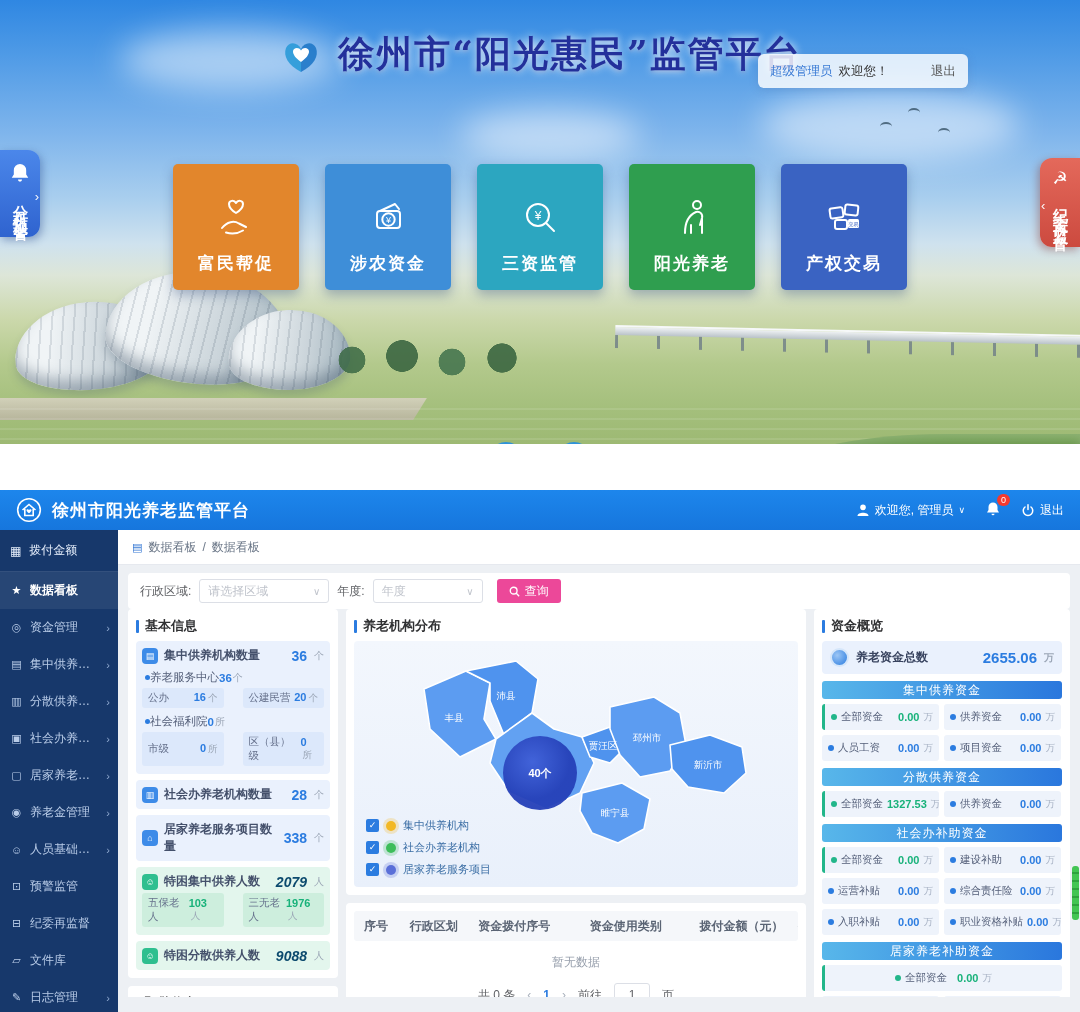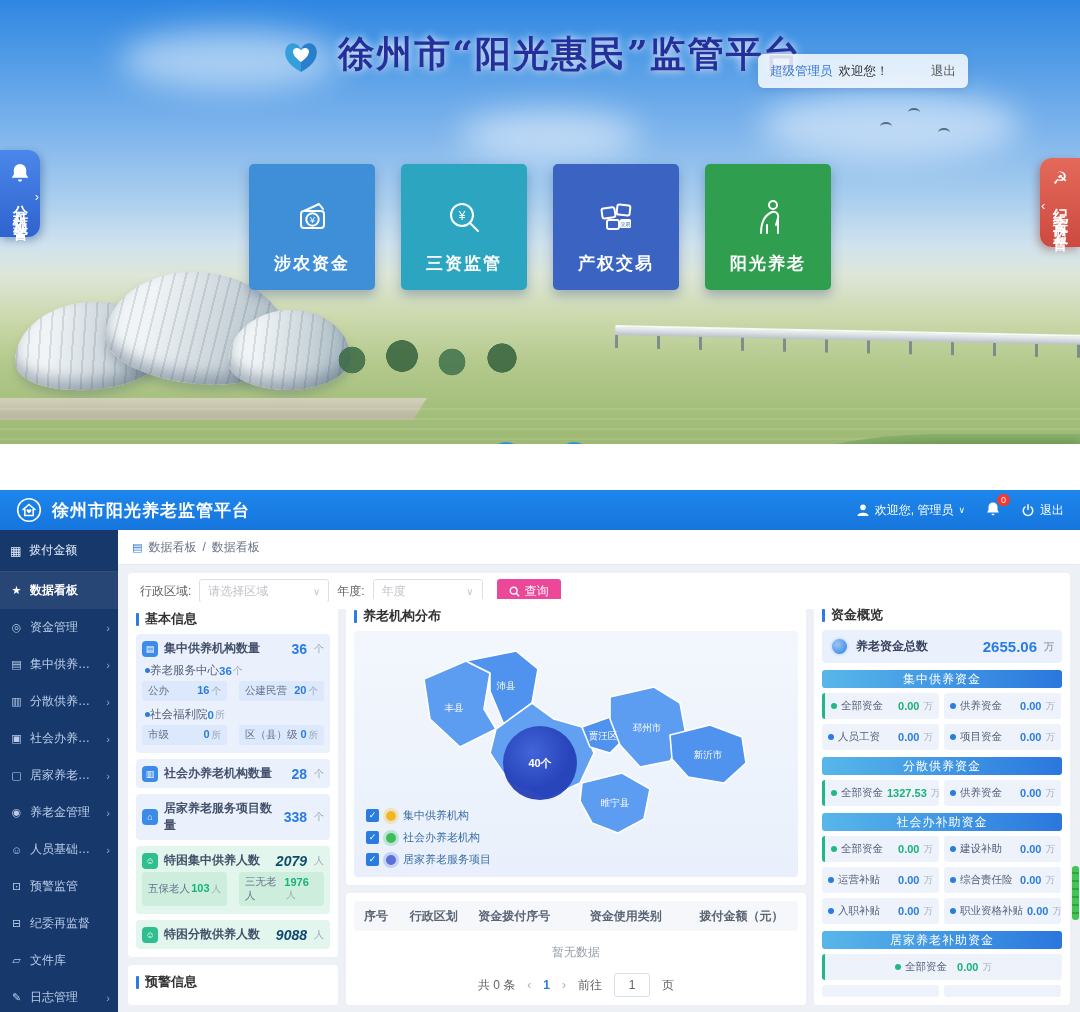--- a/index.html
+++ b/index.html
@@ -92,42 +92,42 @@
   .content{flex:1;padding:8px 10px;overflow:hidden;}
   .filter-card{height:36px;background:#fff;border-radius:4px;display:flex;align-items:center;
     padding:0 12px;gap:8px;font-size:12px;color:#606266;}
   .select{height:24px;border:1px solid #dcdfe6;border-radius:3px;background:#fff;display:flex;align-items:center;
     padding:6px 8px;color:#c0c4cc;font-size:12px;justify-content:space-between;cursor:pointer;box-sizing:border-box;}
   .select.region{width:130px;}
   .select.year{width:110px;margin-right:6px;}
   .sel-caret{color:#c0c4cc;font-size:10px;}
   .btn-search{height:24px;background:#ec4899;color:#fff;border:none;border-radius:3px;padding:0 12px;
     font-size:12px;display:flex;align-items:center;gap:5px;cursor:pointer;}
-  .grid{display:flex;gap:8px;margin-top:8px;height:388px;align-items:flex-end;}
+  .grid{display:flex;gap:8px;height:388px;}
   .col{display:flex;flex-direction:column;gap:8px;overflow:hidden;}
   .col1{width:210px;flex:none;}
   .col2{width:460px;flex:none;}
   .col3{flex:1;min-width:0;}
   .panel{background:#fff;border-radius:4px;padding:8px;box-sizing:border-box;flex:none;}
   .p-title{display:flex;align-items:center;gap:6px;font-size:13px;font-weight:bold;color:#303133;margin-bottom:6px;}
   .tbar{width:3px;height:13px;background:#2b7ce0;border-radius:1px;flex:none;}
   
   .bi-card{background:#eaf1fd;border-radius:4px;padding:6px;margin-bottom:6px;}
   .bi-card.green{background:#e3f6ed;}
   .bi-head{display:flex;align-items:center;gap:6px;font-size:12px;font-weight:bold;color:#44506b;}
   .bi-ic{width:16px;height:16px;border-radius:4px;background:#3d8be8;color:#fff;font-size:9px;
     display:flex;align-items:center;justify-content:center;flex:none;}
   .green .bi-ic{background:#2fbf8f;}
   .bi-val{margin-left:auto;color:#2b7ce0;font-weight:bold;font-size:14px;}
   .green .bi-val{color:#0c4a6e;font-style:italic;}
   .bi-unit{color:#9aa5b5;font-size:10px;font-weight:normal;margin-left:1px;}
   .bi-bullet{display:flex;align-items:center;font-size:11.5px;color:#55607a;margin:6px 0 3px 3px;}
   .dotb{width:5px;height:5px;border-radius:50%;background:#2b7ce0;flex:none;}
   .bullet-val{color:#2b7ce0;font-weight:bold;}
-  .bi-cells{display:flex;gap:12px;margin:3px 0 2px;border-radius:8px;}
+  .bi-cells{display:flex;gap:19px;margin:3px 0 2px;border-radius:8px;}
   .bi-cell{flex:1;background:#dce8fb;border-radius:3px;padding:3px 6px;font-size:10.5px;color:#66718c;
     display:flex;justify-content:space-between;align-items:center;}
   .green .bi-cell{background:#cdeedd;}
   .bi-cell b{color:#2b7ce0;font-size:11px;}
   .green .bi-cell b{color:#18b27a;}
   .bi-cell .u{color:#9aa5b5;font-size:9.5px;margin-left:2px;}
   
   .map-box{position:relative;background:linear-gradient(180deg,#f3f7fd,#e9f0fb);border-radius:4px;height:246px;overflow:hidden;}
   .map-legend{position:absolute;left:12px;bottom:10px;display:flex;flex-direction:column;gap:7px;
     font-size:11px;color:#3b6ea5;}
@@ -221,55 +221,63 @@
       <span class="tab-chev">›</span>
     </div>
 
     <div class="side-tab right">
       <span class="hs-icon">☭</span>
       <span class="vtext">纪委再监督</span>
       <span class="tab-chev">‹</span>
     </div>
 
     <div class="tiles">
+      <div class="tile" style="background: rgb(226, 134, 44);">
+        <svg width="44" height="44" viewBox="0 0 44 44" fill="none" stroke="#fff" stroke-width="2" stroke-linecap="round" stroke-linejoin="round">
+          <path d="M22 17 c0,0 -7,-4.2 -7,-9 c0,-3.5 5,-4.5 7,-1 c2,-3.5 7,-2.5 7,1 c0,4.8 -7,9 -7,9 Z"></path>
+          <path d="M8 32 c5,-6.5 12,-7.5 17,-4.5 l7,3.5"></path>
+          <path d="M12 36.5 c6,2 12,1 17,-2"></path>
+        </svg>
+        <span class="tile-label">富民帮促</span>
+      </div>
       <div class="tile" style="background: rgb(62, 142, 216);">
         <svg width="44" height="44" viewBox="0 0 44 44" fill="none" stroke="#fff" stroke-width="2" stroke-linecap="round" stroke-linejoin="round">
           <path d="M14 15 L29 8 L33 13"></path>
           <rect x="11" y="15" width="23" height="17" rx="3"></rect>
           <circle cx="22.5" cy="23.5" r="6.2"></circle>
           <text x="22.5" y="27" font-size="9" fill="#fff" stroke="none" text-anchor="middle">¥</text>
         </svg>
         <span class="tile-label">涉农资金</span>
       </div>
       <div class="tile" style="background: rgb(44, 166, 192);">
         <svg width="44" height="44" viewBox="0 0 44 44" fill="none" stroke="#fff" stroke-width="2" stroke-linecap="round" stroke-linejoin="round">
           <circle cx="20" cy="19" r="11"></circle>
           <path d="M28 27 L36 35"></path>
           <text x="20" y="23.5" font-size="12" fill="#fff" stroke="none" text-anchor="middle">¥</text>
         </svg>
         <span class="tile-label">三资监管</span>
+      </div>
+      <div class="tile" style="background: rgb(47, 158, 79);">
+        <svg width="44" height="44" viewBox="0 0 44 44" fill="none" stroke="#fff" stroke-width="2" stroke-linecap="round" stroke-linejoin="round">
+          <circle cx="27" cy="9" r="4"></circle>
+          <path d="M15 37 C15 26 19 19 26 16 c4,-1 7,2 6,6 l-2,7"></path>
+          <path d="M21 37 v-8"></path>
+          <path d="M32 23 v14"></path>
+        </svg>
+        <span class="tile-label">阳光养老</span>
       </div>
       <div class="tile" style="background: rgb(58, 99, 194);">
         <svg width="44" height="44" viewBox="0 0 44 44" fill="none" stroke="#fff" stroke-width="2" stroke-linecap="round" stroke-linejoin="round">
           <rect x="8" y="12" width="13" height="10" rx="2" transform="rotate(-8 14 17)"></rect>
           <rect x="23" y="9" width="13" height="10" rx="2" transform="rotate(6 29 14)"></rect>
           <rect x="13" y="24" width="12" height="9" rx="2"></rect>
           <rect x="26" y="23" width="11" height="9" rx="1.5" fill="#fff" stroke="none"></rect>
           <text x="31.5" y="29.5" font-size="5" fill="#3a63c2" stroke="none" text-anchor="middle">交易</text>
         </svg>
         <span class="tile-label">产权交易</span>
-      </div>
-      <div class="tile" style="background: rgb(47, 158, 79);">
-        <svg width="44" height="44" viewBox="0 0 44 44" fill="none" stroke="#fff" stroke-width="2" stroke-linecap="round" stroke-linejoin="round">
-          <circle cx="27" cy="9" r="4"></circle>
-          <path d="M15 37 C15 26 19 19 26 16 c4,-1 7,2 6,6 l-2,7"></path>
-          <path d="M21 37 v-8"></path>
-          <path d="M32 23 v14"></path>
-        </svg>
-        <span class="tile-label">阳光养老</span>
       </div>
     </div>
 
     <div class="badges">
       <div class="badge-circle">
         <svg width="18" height="18" viewBox="0 0 18 18" fill="none" stroke="#2f93d8" stroke-width="1.5">
           <rect x="2" y="4" width="14" height="10" rx="1.5"></rect>
           <circle cx="6.2" cy="8" r="1.5"></circle>
           <path d="M9.5 7.5 h4 M9.5 10.5 h4"></path>
           <circle cx="13" cy="13" r="2.6" fill="#2f93d8" stroke="none"></circle>

